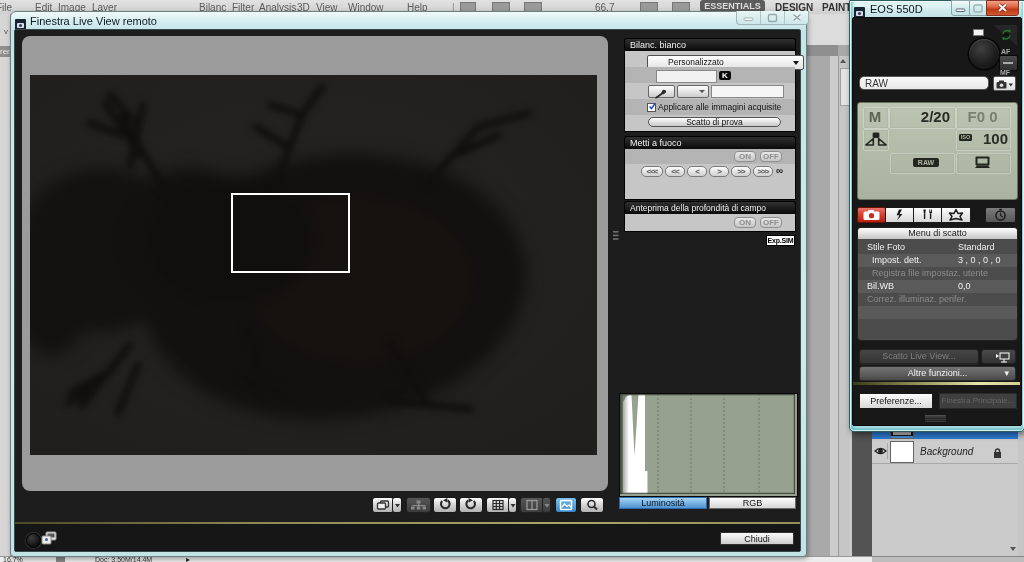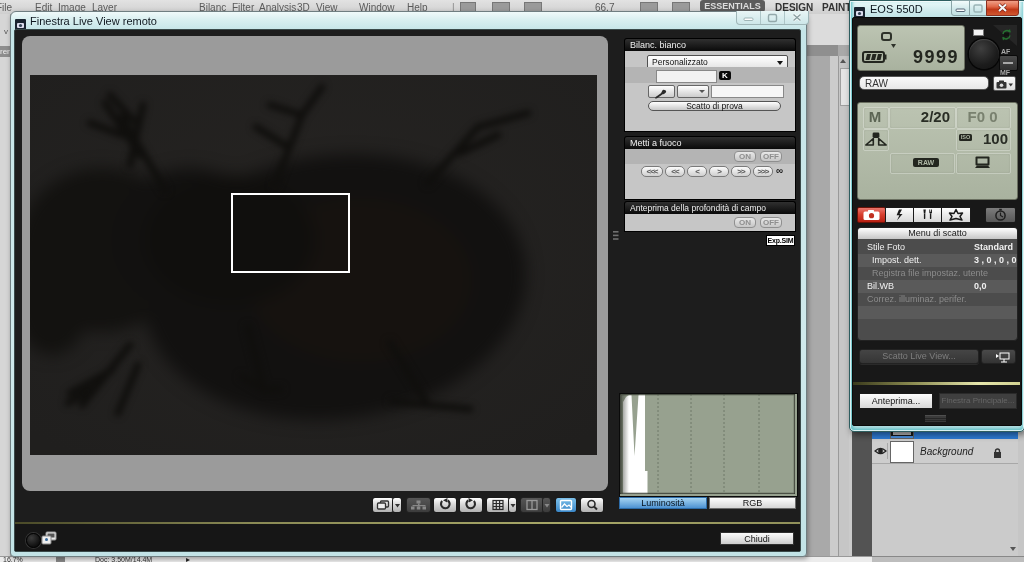--- a/index.html
+++ b/index.html
@@ -106,21 +106,21 @@
 
 .etab{position:absolute;top:188.5px;height:14px;border:1px solid #1a1a1a;
  background:linear-gradient(#fdfdfd,#d8d8d8);}
 #tabred{background:linear-gradient(#ea766c,#d84030 45%,#b82012);border-color:#6a1208;}
 #tabtimer{background:linear-gradient(#7c7c7c,#575757);}
 
 #menubox{left:4px;top:209px;width:159px;height:112px;background:#4c4c4c;border-radius:4px;border:1px solid #222;}
 #menuhead{left:0;top:0;width:100%;height:11px;background:linear-gradient(#ffffff,#c6c6c6);
  border-radius:3px 3px 0 0;font-size:9px;color:#1a1a1a;text-align:center;line-height:11px;}
 .mrow{position:absolute;left:0;width:100%;height:13px;font-size:9px;color:#f0f0f0;line-height:13px;}
-.mrow .val{position:absolute;left:116px;font-weight:bold;}
+.mrow .val{position:absolute;left:100px;}
 .mrow.alt{background:#5a5a5a;}
 .mrow.dim{color:#8b8b8b;}
 #btnSLV{left:6px;top:331px;width:118px;height:13px;background:linear-gradient(#454545,#353535);
  border:1px solid #222;border-radius:3px;font-size:9px;color:#7e7e7e;text-align:center;line-height:13px;
  box-shadow:0 1px 0 rgba(255,255,255,0.08);}
 #btnProj{left:128px;top:331px;width:33px;height:13px;background:linear-gradient(#4a4a4a,#333);
  border:1px solid #222;border-radius:3px;}
 #btnAltre{left:6px;top:348px;width:155px;height:13px;background:linear-gradient(#757575,#4a4a4a);
  border:1px solid #2a2a2a;border-radius:3px;font-size:9px;color:#f2f2f2;text-align:center;line-height:13px;}
 #yline{left:0px;top:364px;width:167px;height:3px;background:linear-gradient(90deg,#3a3a1c,#8a8a50 35%,#e6e6ac 75%,#d2d292);}
@@ -135,21 +135,21 @@
 <div class="abs" id="menubar"></div>
 <div class="mtxt" style="left:-4px">File</div>
 <div class="mtxt" style="left:35px">Edit</div>
 <div class="mtxt" style="left:58px">Image</div>
 <div class="mtxt" style="left:92px">Layer</div>
 <div class="mtxt" style="left:199px">Bilanc</div>
 <div class="mtxt" style="left:232px">Filter</div>
 <div class="mtxt" style="left:259px">Analysis</div>
 <div class="mtxt" style="left:297px">3D</div>
 <div class="mtxt" style="left:316px">View</div>
-<div class="mtxt" style="left:359px">Window</div>
+<div class="mtxt" style="left:348px">Window</div>
 <div class="mtxt" style="left:407px">Help</div>
 <div class="mtxt" style="left:452px;color:#888">|</div>
 <div class="abs" style="left:460px;top:2px;width:14px;height:9px;background:#9a9a9a;border:1px solid #777"></div>
 <div class="abs" style="left:492px;top:2px;width:16px;height:9px;background:#9a9a9a;border:1px solid #777"></div>
 <div class="abs" style="left:524px;top:2px;width:16px;height:9px;background:#9a9a9a;border:1px solid #777"></div>
 <div class="mtxt" style="left:595px">66.7</div>
 <div class="abs" style="left:640px;top:2px;width:16px;height:9px;background:#9a9a9a;border:1px solid #777"></div>
 <div class="abs" style="left:672px;top:2px;width:16px;height:9px;background:#9a9a9a;border:1px solid #777"></div>
 <div class="abs" id="wsEss">ESSENTIALS</div>
 <div class="wslab" style="left:775px">DESIGN</div>
@@ -307,36 +307,43 @@
           <rect x="6.5" y="2.5" width="7" height="4" fill="#555"></rect>
           <rect x="1" y="5" width="9" height="8" rx="1" fill="#f0f0f0" stroke="#888"></rect>
           <circle cx="5.5" cy="8.5" r="1.5" fill="#3a6a9a"></circle>
         </svg></div>
    <div class="abs" id="chiudi">Chiudi</div>
 
    <div class="sect" style="top:8px">
      <div class="shead">Bilanc. bianco</div>
      <div class="sbody" style="height:80px">
        <div class="row" style="height:16px">
-            <div class="dd" style="left:22px;top:4px;width:135px;height:13px;line-height:13px;padding-left:4px">Personalizzato<div class="arr"></div></div>
+            <div class="dd" style="left:22px;top:4px;width:135px;height:13px;line-height:13px;padding-left:20px">Personalizzato<div class="arr"></div></div>
           </div>
        <div class="row rowd" style="height:16px">
          <div class="abs" style="left:31px;top:2.5px;width:59px;height:11px;background:#f2f2f2;border:1px solid #888"></div>
          <div class="abs" style="left:94px;top:3.5px;width:12px;height:9px;background:#0a0a0a;border-radius:2px;color:#fff;font-size:8px;font-weight:bold;text-align:center;line-height:9px">K</div>
        </div>
        <div class="row" style="height:16px">
          <div class="abs" style="left:23px;top:2px;width:25px;height:11px;border:1px solid #666;border-radius:2px;background:linear-gradient(#fff,#ccc)"><svg width="25" height="11">
                 <path d="M7.5,8.5 L13.5,4.2" stroke="#2a2a2a" stroke-width="1.8" stroke-linecap="round"></path>
                 <path d="M13,2.2 a1.8,1.8 0 0 1 2.6,-1.2 a1.8,1.8 0 0 1 1.2,2.6 l-2,1.6 l-2.8,-0.8 z" fill="#2a2a2a"></path>
                 <path d="M6,9.3 l1.2,-0.8" stroke="#2a2a2a" stroke-width="0.9"></path>
               </svg></div>
          <div class="abs" style="left:52px;top:2px;width:30px;height:11px;border:1px solid #666;border-radius:2px;background:linear-gradient(#fff,#ccc)">
               <div class="arr" style="position:absolute;right:3px;top:4px;width:0;height:0;border-left:3px solid transparent;border-right:3px solid transparent;border-top:3.5px solid #555"></div>
             </div>
          <div class="abs" style="left:86px;top:2px;width:71px;height:11px;background:#f6f6f6;border:1px solid #888"></div>
+       </div>
+       <div class="row rowd" style="height:16px">
+         <div class="abs" style="left:22px;top:3.5px;width:7px;height:7px;background:#fff;border:1px solid #555"></div>
+         <svg class="abs" style="left:22.5px;top:3px" width="9" height="9">
+              <path d="M1.5,4.5 L3.5,6.5 L7,1.5" stroke="#2550c8" stroke-width="1.5" fill="none"></path>
+            </svg>
+         <div class="abs" style="left:33px;top:3px;font-size:8.5px;color:#111;white-space:nowrap">Applicare alle immagini acquisite</div>
        </div>
        <div class="row" style="height:16px">
          <div class="abs" style="left:23px;top:2px;width:131px;height:8px;border:1px solid #555;border-radius:5px;background:linear-gradient(#fff,#c8c8c8);font-size:8.5px;color:#111;text-align:center;line-height:8px">Scatto di prova</div>
        </div>
      </div>
    </div>
    <div class="sect" style="top:106px">
      <div class="shead">Metti a fuoco</div>
      <div class="sbody" style="height:50px">
        <div class="row rowd" style="height:15px">
@@ -405,32 +412,20 @@
         </svg></div>
    <div class="eb" style="left:18px;width:16px"><svg width="16" height="14">
           <rect x="4" y="4" width="8" height="7" rx="1.5" fill="none" stroke="#9ab4b6" stroke-width="1.5"></rect>
         </svg></div>
    <div class="eb" id="ebclose" style="left:35px;width:31px;border-radius:0 0 3px 0"><svg width="31" height="14">
           <path d="M12,3.5 L19,10 M19,3.5 L12,10" stroke="#7a2012" stroke-width="3.4"></path>
           <path d="M12,3.5 L19,10 M19,3.5 L12,10" stroke="#f4f8fa" stroke-width="2"></path>
         </svg></div>
  </div>
  <div class="abs" id="eoscontent">
-   <div class="abs sage" id="lcdtop">
-     <svg width="106" height="44" style="position:absolute;left:0;top:0">
-       <rect x="24" y="7" width="9" height="7" rx="2" fill="none" stroke="#2e322a" stroke-width="2"></rect>
-       <path d="M34,17 l5,0 l-2.5,4 z" fill="#2e322a" transform="translate(-1,1)"></path>
-       <g>
-        <rect x="5" y="26" width="21" height="10" rx="2" fill="none" stroke="#23261f" stroke-width="2"></rect>
-        <rect x="26" y="28.5" width="2.5" height="5" fill="#23261f"></rect>
-        <path d="M9,28 l4,0 l-1.5,6 l-4,0 z M14.5,28 l4,0 l-1.5,6 l-4,0 z M20,28 l4,0 l-1.5,6 l-4,0 z" fill="#23261f"></path>
-       </g>
-       <text x="101" y="37" text-anchor="end" font-family="Liberation Sans" font-size="18" font-weight="bold" fill="#23261f" letter-spacing="1.5">9999</text>
-     </svg>
-   </div>
    <div class="abs" style="left:120px;top:11px;width:9px;height:5px;background:#f4f4f4;border:1px solid #777"></div>
    <div class="abs" id="knob"></div>
    <div class="abs" style="left:140px;top:7px"><svg width="24" height="21">
      <path d="M0,0 L24,0 L24,21 Z" fill="#262626"></path>
      <path d="M10,9 a4,4 0 0 1 7,-2" fill="none" stroke="#257030" stroke-width="1.4"></path>
      <path d="M17,4 l0.8,3.4 l-3.4,-0.8 z" fill="#257030"></path>
      <path d="M17,10.5 a4,4 0 0 1 -7,2" fill="none" stroke="#257030" stroke-width="1.4"></path>
      <path d="M10,15.5 l-0.8,-3.4 l3.4,0.8 z" fill="#257030"></path>
      <rect x="11" y="7.5" width="5" height="4" rx="0.8" fill="#0f120f"></rect>
    </svg></div>
@@ -512,21 +507,22 @@
      <div class="mrow dim" style="top:65px;padding-left:9px;box-sizing:border-box">Correz. illuminaz. perifer.</div>
      <div class="mrow alt" style="top:78px"></div>
      <div class="mrow" style="top:91px"></div>
    </div>
    <div class="abs" id="btnSLV">Scatto Live View...</div>
    <div class="abs" id="btnProj"><svg width="33" height="13">
           <path d="M14,3 l3,2 l-3,2 z" fill="#fff"></path>
           <rect x="18" y="2" width="9" height="6" fill="none" stroke="#fff"></rect>
           <path d="M22,8 v3 M19,11 h6" stroke="#fff"></path>
         </svg></div>
+   <div class="abs" id="btnAltre">Altre funzioni...<span style="position:absolute;right:6px;top:0">▾</span></div>
    <div class="abs" id="yline"></div>
-   <div class="abs" id="btnPref">Anteprima...</div>
+   <div class="abs" id="btnPref">Preferenze...</div>
    <div class="abs" id="btnFP">Finestra Principale...</div>
    <div class="abs" id="egrip">
         <div style="position:absolute;left:0;top:2px;width:21px;height:1px;background:#262626"></div>
         <div style="position:absolute;left:0;top:4px;width:21px;height:1px;background:#262626"></div>
       </div>
  </div>
 </div>
 
 </body></html>

